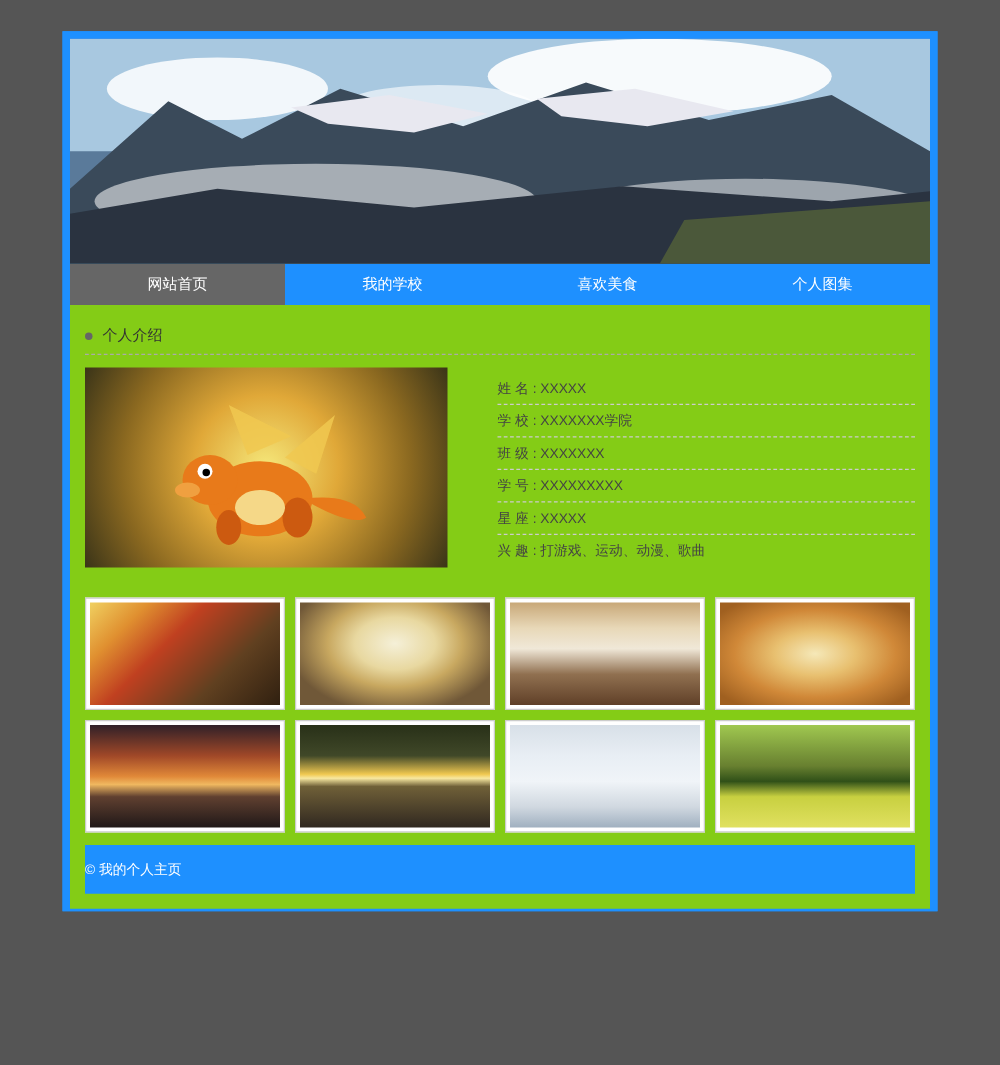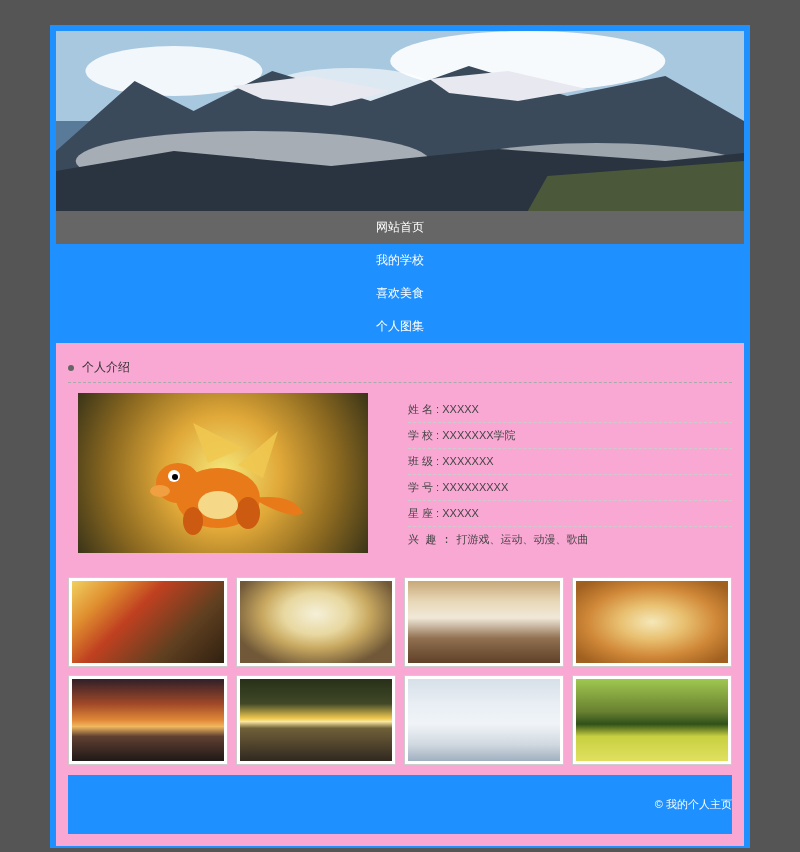--- a/index.html
+++ b/index.html
@@ -1,44 +1,44 @@
 <!DOCTYPE html>
 <html><head>
 <meta charset="utf-8">
 <style>
 * { margin: 0; padding: 0; box-sizing: border-box; }
 body { background: #555; font-family: "Microsoft YaHei", Arial, sans-serif; font-size: 12px; color: #333; }
 .page { width: 700px; margin: 25px auto; background: #1e90ff; padding: 4px 4px 0 4px; border: 2px solid #1e90ff; }
 .banner { height: 180px; background: linear-gradient(180deg,#7a9dc7 0%,#a8c5e0 18%,#fff 38%,#d8d0c0 48%,#4a5a6a 58%,#2a3542 78%,#4a5840 100%); position: relative; overflow: hidden; }
 .banner svg { width: 100%; height: 100%; display: block; }
-.nav { display: flex; background: #1e90ff; flex-direction: column; }
+.nav { display: flex; background: #1e90ff; }
 .nav a { flex: 1; text-align: center; color: #fff; padding: 8px 0; font-size: 12px; text-decoration: none; cursor: pointer; }
 .nav a.active { background: #666; }
-.content { background: #f9a8d4; padding: 8px 12px 12px; }
+.content { background: #84cc16; padding: 8px 12px 12px; }
 .sect { margin-bottom: 10px; }
 .sect-title { font-size: 12px; padding: 8px 0 6px; border-bottom: 1px dashed #aaa; display: flex; align-items: center; }
 .sect-title::before { content: ""; width: 6px; height: 6px; background: #666; border-radius: 50%; margin-right: 8px; }
-.intro-body { display: flex; padding: 10px 0 4px; margin-left: 10px; }
+.intro-body { display: flex; padding: 10px 0 4px; }
 .avatar { width: 290px; height: 160px; background: radial-gradient(circle at 50% 50%, #f5e77a 0%, #e0a838 35%, #8a6820 70%, #3a3418 100%); position: relative; }
 .avatar svg { width: 100%; height: 100%; }
 .info { flex: 1; padding-left: 40px; padding-top: 4px; }
 .info p { font-size: 11px; color: #444; padding: 5px 0; border-bottom: 1px dashed #ccc; }
-.info p:last-child { border-bottom: none; font-family: Liberation Mono, monospace; }
+.info p:last-child { border-bottom: none; }
 .gallery { display: grid; grid-template-columns: repeat(4,1fr); gap: 8px; padding-top: 10px; }
 .thumb { height: 90px; border: 1px solid #ccc; padding: 3px; background: #fff; }
 .thumb-inner { width: 100%; height: 100%; }
 .t1 { background: linear-gradient(135deg,#f0d060 0%,#e09030 20%,#c04020 40%,#604020 70%,#302010 100%); }
 .t2 { background: radial-gradient(ellipse at 50% 40%,#f5f0d8 0%,#e8d8a0 30%,#c8a860 50%,#705838 80%); }
 .t3 { background: linear-gradient(180deg,#c8a878 0%,#e8d8b8 25%,#f0e8d8 45%,#907050 70%,#604028 100%); }
 .t4 { background: radial-gradient(ellipse at 50% 50%,#f5e8b8 0%,#e8c070 30%,#d08838 60%,#a06020 90%); }
 .t5 { background: linear-gradient(180deg,#302028 0%,#a04828 30%,#e08838 50%,#f0b860 58%,#604030 70%,#201818 100%); }
 .t6 { background: linear-gradient(180deg,#283018 0%,#404828 30%,#f0c850 48%,#f8e8a0 52%,#706038 60%,#302820 100%); }
 .t7 { background: linear-gradient(180deg,#d8e0e8 0%,#e8eef4 30%,#f0f4f8 55%,#d0d8e0 80%,#a0b0c0 100%); }
 .t8 { background: linear-gradient(180deg,#a0c850 0%,#688030 40%,#305018 55%,#c8d040 70%,#e0e060 100%); }
-.footer { background: #1e90ff; color: #fff; text-align: right; font-size: 11px; padding: 22px 0; margin-top: 10px; }
+.footer { background: #1e90ff; color: #fff; text-align: left; font-size: 11px; padding: 12px 0; margin-top: 10px; }
 </style>
 </head>
 <body>
 
 <div class="page">
 
   <div class="banner">
     <svg viewBox="0 0 700 180" preserveAspectRatio="none">
       <rect width="700" height="180" fill="#5a7a9a"></rect>
       <rect y="0" width="700" height="90" fill="#a8c8e0"></rect>

